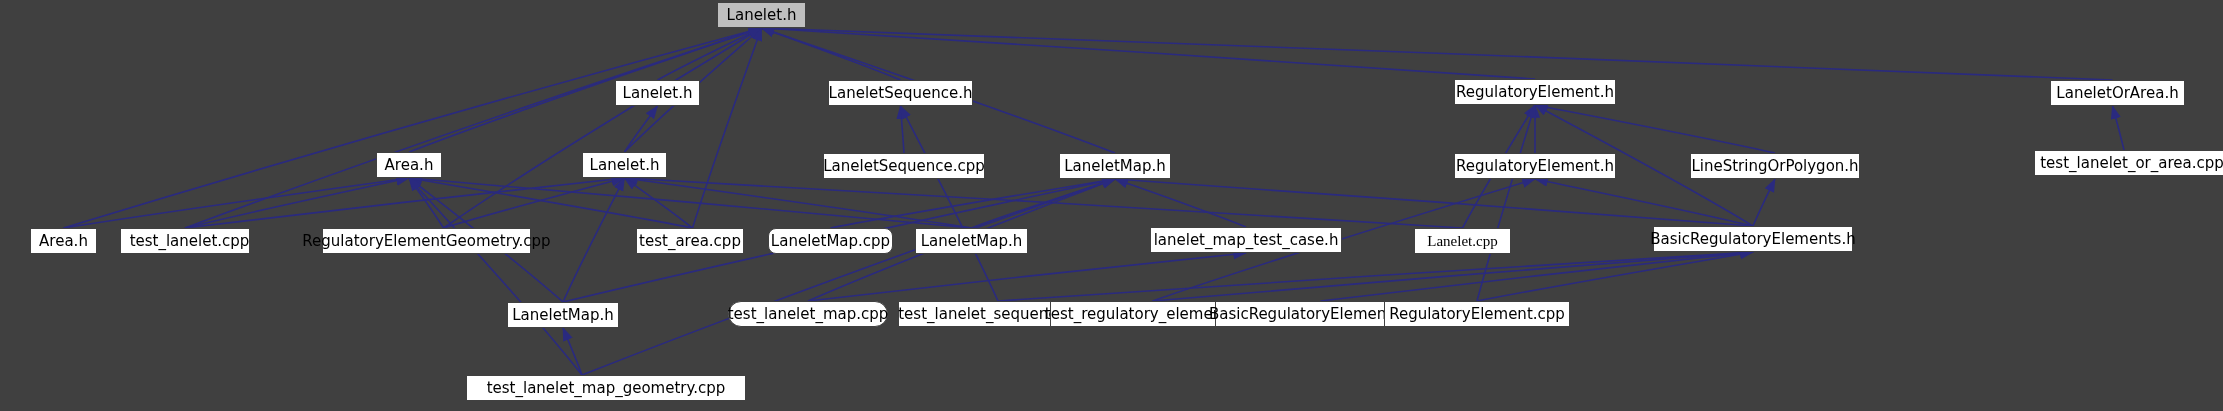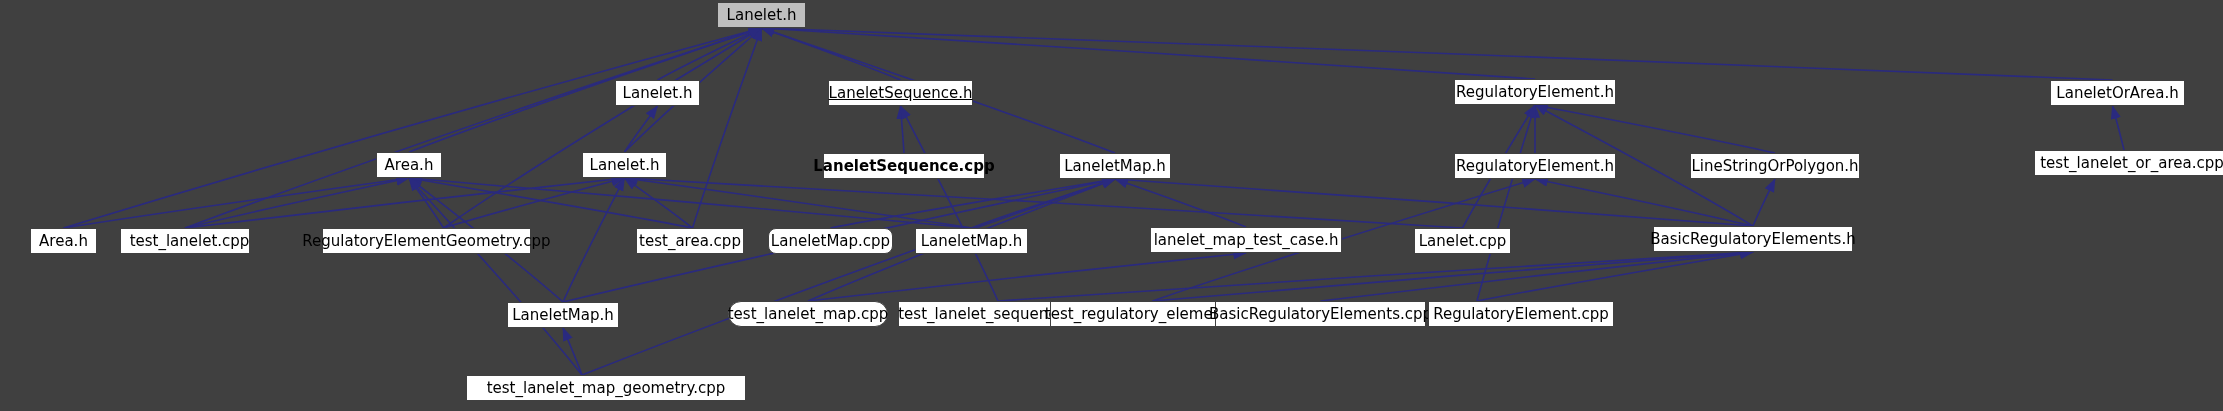--- a/index.html
+++ b/index.html
@@ -92,40 +92,40 @@
         <path d="M1477,301 C1562.56,284.34 1667.44,266.7 1753,252" marker-end="url(#arrow)"></path>
         <path d="M1477,301 C1494.98,234.36 1517.02,163.8 1535,105" marker-end="url(#arrow)"></path>
         <path d="M582,375 C576.11,359.02 568.89,342.1 563,328" marker-end="url(#arrow)"></path>
         <path d="M582,375 C751.09,308.36 945.91,237.8 1115,179" marker-end="url(#arrow)"></path>
         <path d="M582,375 C528.37,308.02 462.63,237.10000000000002 409,178" marker-end="url(#arrow)"></path>
       </g>
   </svg>
   <div id="node-layer">
       <div class="node root" style="left: 717px; top: 2px; width: 89px;">Lanelet.h</div>
       <div class="node" style="left: 615px; top: 80px; width: 85px;">Lanelet.h</div>
-      <div class="node" style="left: 828px; top: 80px; width: 145px; text-decoration: underline;">LaneletSequence.h</div>
+      <div class="node" style="left: 828px; top: 80px; width: 145px;">LaneletSequence.h</div>
       <div class="node" style="left: 1454px; top: 79px; width: 162px;">RegulatoryElement.h</div>
       <div class="node" style="left: 2050px; top: 80px; width: 135px;">LaneletOrArea.h</div>
       <div class="node" style="left: 376px; top: 152px; width: 66px;">Area.h</div>
       <div class="node" style="left: 582px; top: 152px; width: 85px;">Lanelet.h</div>
-      <div class="node" style="left: 823px; top: 153px; width: 162px; font-weight: bold;">LaneletSequence.cpp</div>
+      <div class="node" style="left: 823px; top: 153px; width: 162px;">LaneletSequence.cpp</div>
       <div class="node" style="left: 1059px; top: 153px; width: 112px;">LaneletMap.h</div>
       <div class="node" style="left: 1454px; top: 153px; width: 162px;">RegulatoryElement.h</div>
       <div class="node" style="left: 1690px; top: 153px; width: 170px;">LineStringOrPolygon.h</div>
       <div class="node" style="left: 2034px; top: 150px; width: 196px;">test_lanelet_or_area.cpp</div>
       <div class="node" style="left: 30px; top: 228px; width: 67px;">Area.h</div>
       <div class="node" style="left: 120px; top: 228px; width: 130px; padding-left: 16px;">test_lanelet.cpp</div>
       <div class="node" style="left: 322px; top: 228px; width: 209px;">RegulatoryElementGeometry.cpp</div>
       <div class="node" style="left: 636px; top: 228px; width: 108px;">test_area.cpp</div>
       <div class="node" style="left: 768px; top: 228px; width: 125px; border-radius: 8px;">LaneletMap.cpp</div>
       <div class="node" style="left: 915px; top: 228px; width: 113px;">LaneletMap.h</div>
       <div class="node" style="left: 1150px; top: 227px; width: 192px;">lanelet_map_test_case.h</div>
-      <div class="node" style="left: 1414px; top: 228px; width: 97px;">Lanelet.cpp</div>
+      <div class="node" style="left: 1414px; top: 228px; width: 97px; font-family: Liberation Serif, serif;">Lanelet.cpp</div>
       <div class="node" style="left: 1653px; top: 226px; width: 200px; text-align: center;">BasicRegulatoryElements.h</div>
       <div class="node" style="left: 507px; top: 302px; width: 112px;">LaneletMap.h</div>
       <div class="node" style="left: 728px; top: 301px; width: 160px; border-radius: 13px;">test_lanelet_map.cpp</div>
       <div class="node" style="left: 898px; top: 301px; width: 200px;">test_lanelet_sequence.cpp</div>
       <div class="node" style="left: 1050px; top: 301px; width: 205px;">test_regulatory_element.cpp</div>
       <div class="node" style="left: 1215px; top: 301px; width: 211px;">BasicRegulatoryElements.cpp</div>
-      <div class="node" style="left: 1384px; top: 301px; width: 186px; margin-left: 44px;">RegulatoryElement.cpp</div>
+      <div class="node" style="left: 1384px; top: 301px; width: 186px;">RegulatoryElement.cpp</div>
       <div class="node" style="left: 466px; top: 375px; width: 280px;">test_lanelet_map_geometry.cpp</div>
     </div>
 </div>
 
 </body></html>

